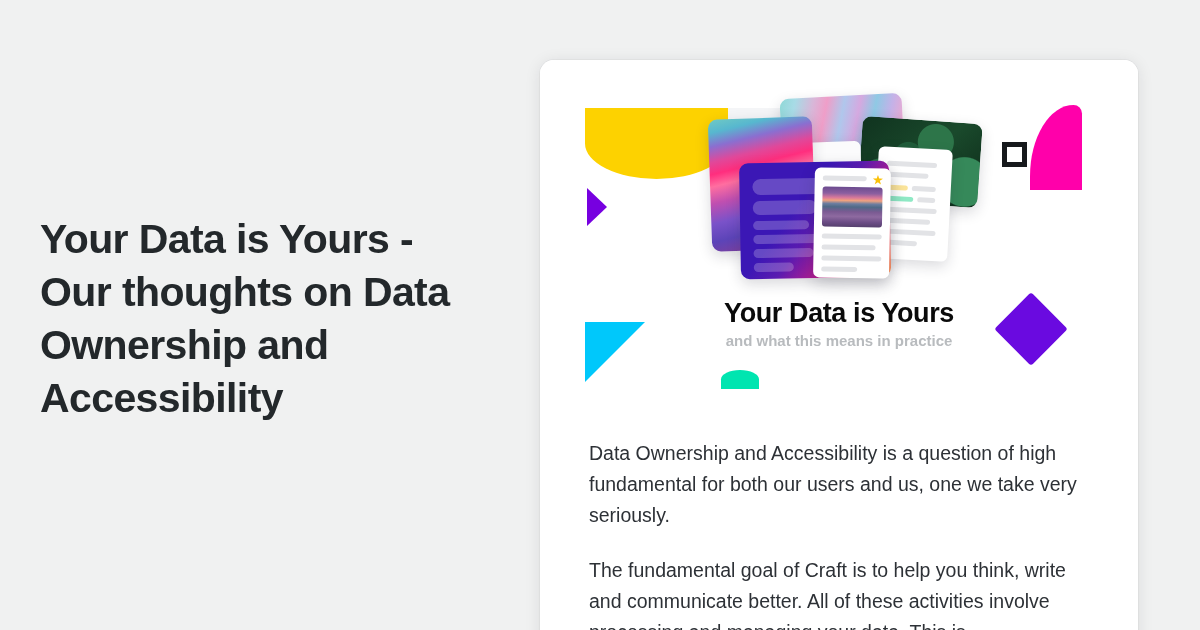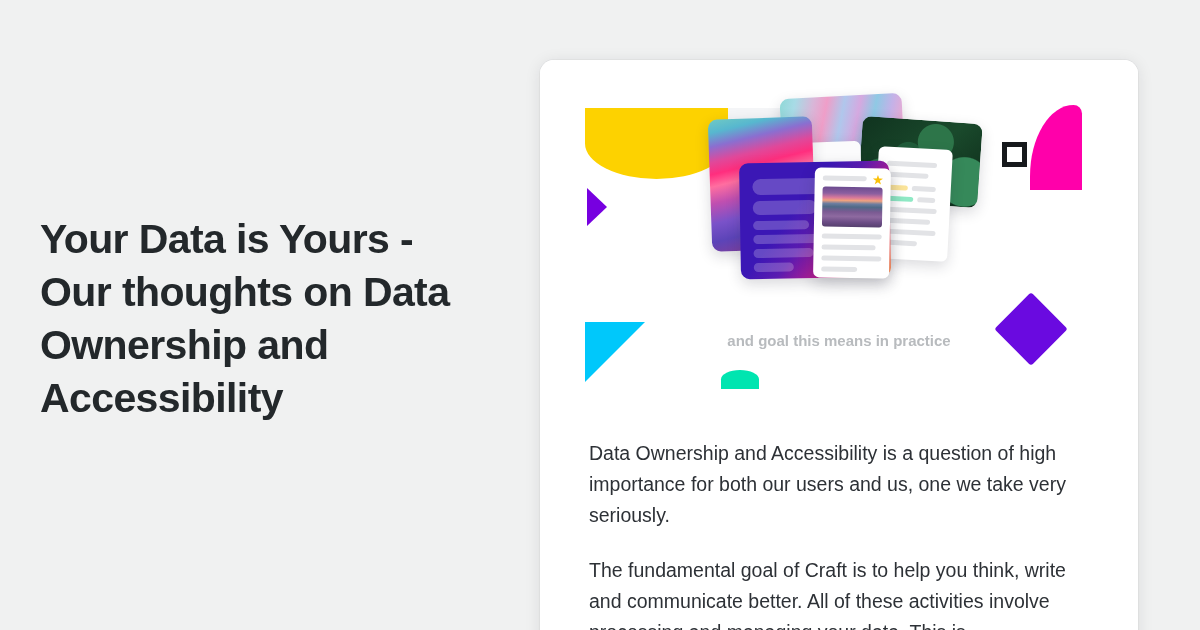--- a/index.html
+++ b/index.html
@@ -307,21 +307,22 @@
         <span id="doc-star">★</span>
         <div id="doc-photo"></div>
         <div class="doc-line" style="left:8px; top:66px; width:60px;"></div>
         <div class="doc-line" style="left:8px; top:77px; width:54px;"></div>
         <div class="doc-line" style="left:8px; top:88px; width:60px;"></div>
         <div class="doc-line" style="left:8px; top:99px; width:36px;"></div>
       </div>
 
     </div>
 
-    <div id="cover-subtitle">and goal this means in practice</div>
+    <div id="cover-title">Your Data is Yours</div>
+    <div id="cover-subtitle">and what this means in practice</div>
   </div>
 
   <div id="article-body">
-    <p class="article-paragraph">Data Ownership and Accessibility is a question of high importance for both our users and us, one we take very seriously.</p>
+    <p class="article-paragraph">Data Ownership and Accessibility is a question of high fundamental for both our users and us, one we take very seriously.</p>
     <p class="article-paragraph">The fundamental goal of Craft is to help you think, write and communicate better. All of these activities involve processing and managing your data. This is</p>
   </div>
 
 </div>
 
 </body></html>

